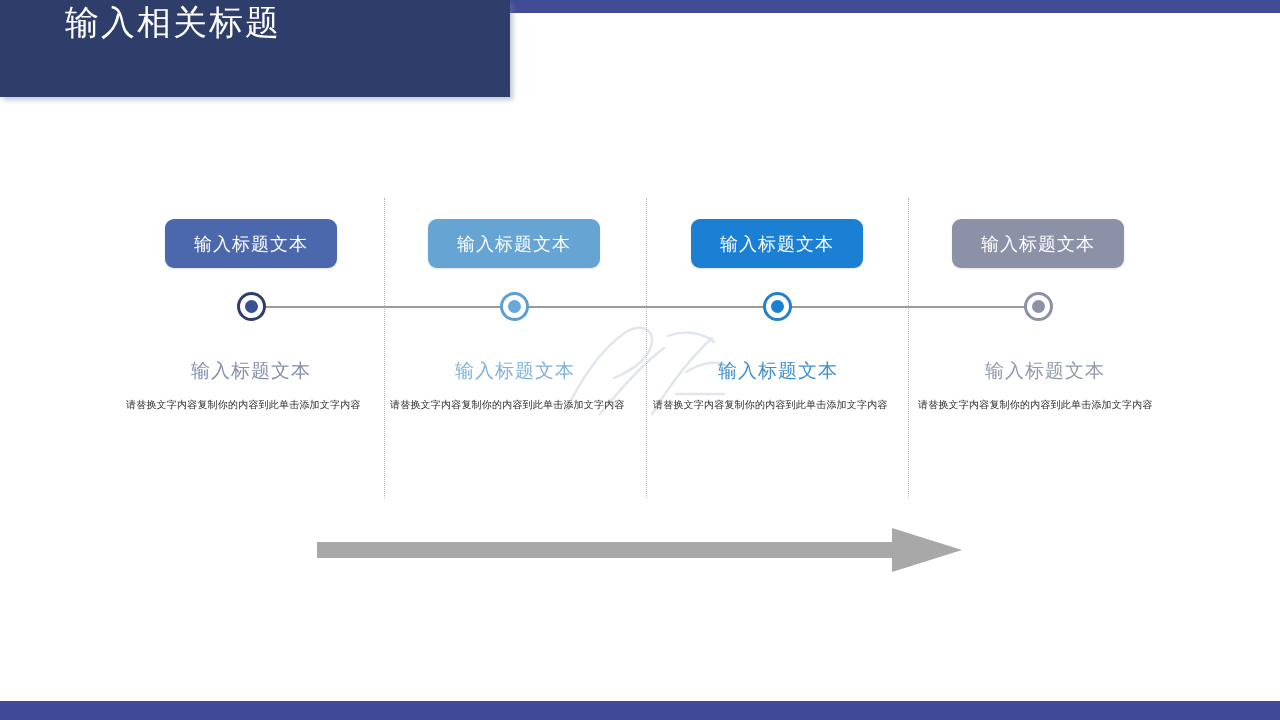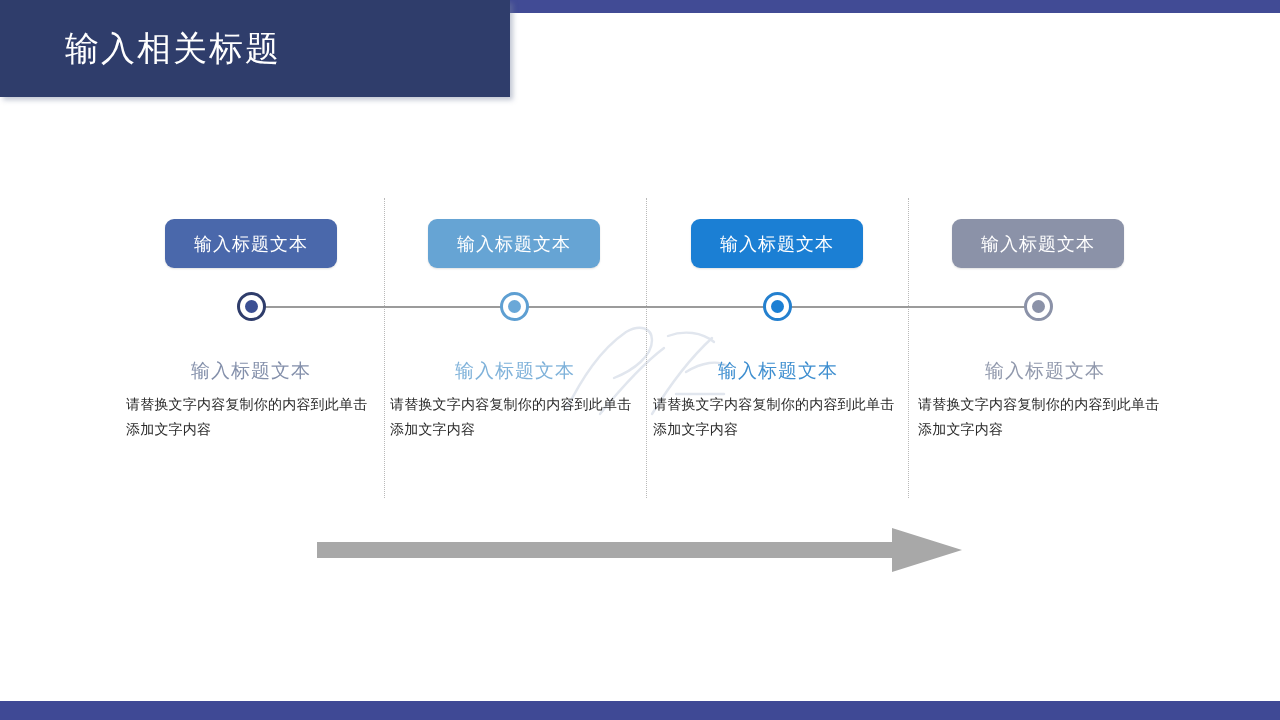--- a/index.html
+++ b/index.html
@@ -36,21 +36,21 @@
   
   .title-block {
     position: absolute;
     left: 0;
     top: 0;
     width: 510px;
     height: 97px;
     background: #2f3d6b;
     box-shadow: 3px 3px 5px rgba(120,130,160,0.45);
     display: flex;
-    align-items: center;
+    align-items: flex-start;
   }
   .title-text {
     color: #ffffff;
     font-family: "Liberation Serif", "DejaVu Serif", serif;
     font-size: 34px;
     letter-spacing: 2px;
     margin-left: 65px;
     white-space: nowrap;
   }
 
@@ -131,21 +131,21 @@
     text-align: center;
     font-family: "Liberation Serif", "DejaVu Serif", serif;
     font-size: 19px;
     letter-spacing: 1px;
     white-space: nowrap;
   }
   .col-body {
     position: absolute;
     top: 392px;
     width: 250px;
-    font-size: 14px;
+    font-size: 10px;
     line-height: 25px;
     color: #2b2b2b;
     letter-spacing: 0.2px;
   }
 
   
   .arrow {
     position: absolute;
     left: 317px;
     top: 528px;

